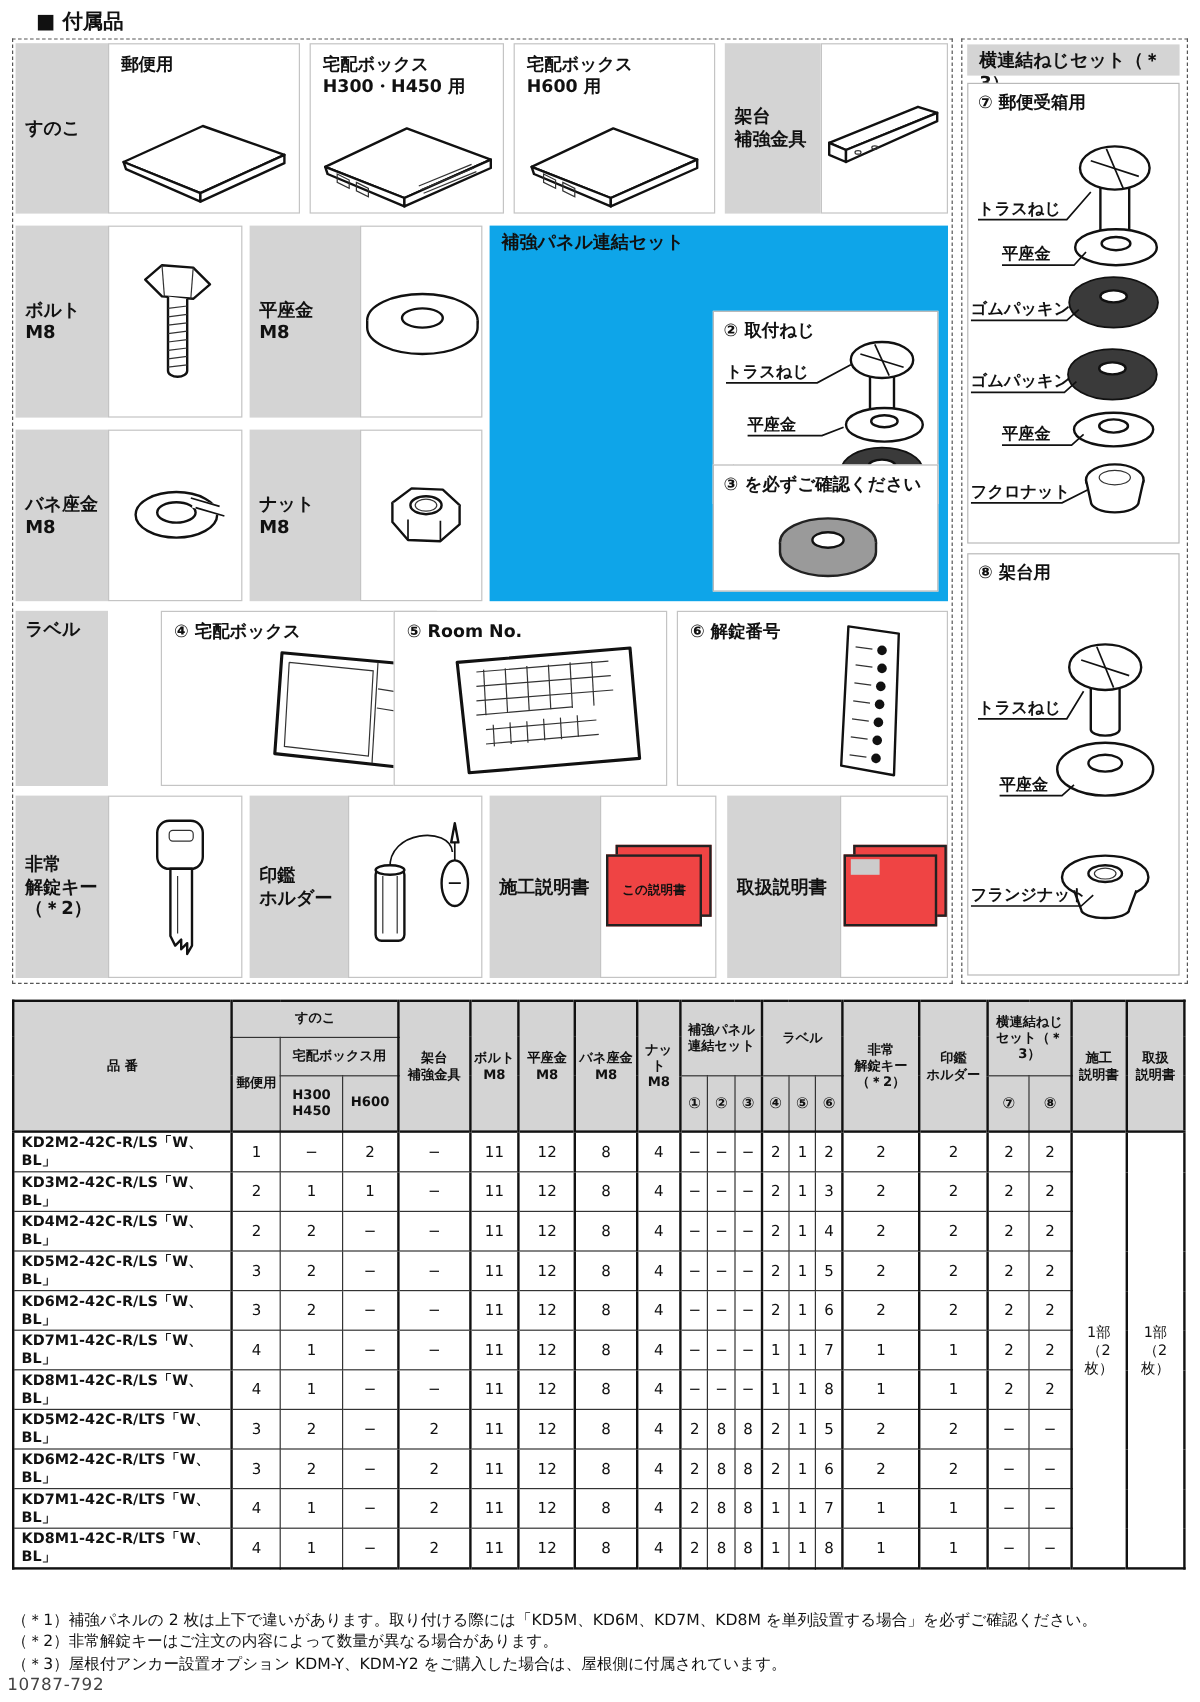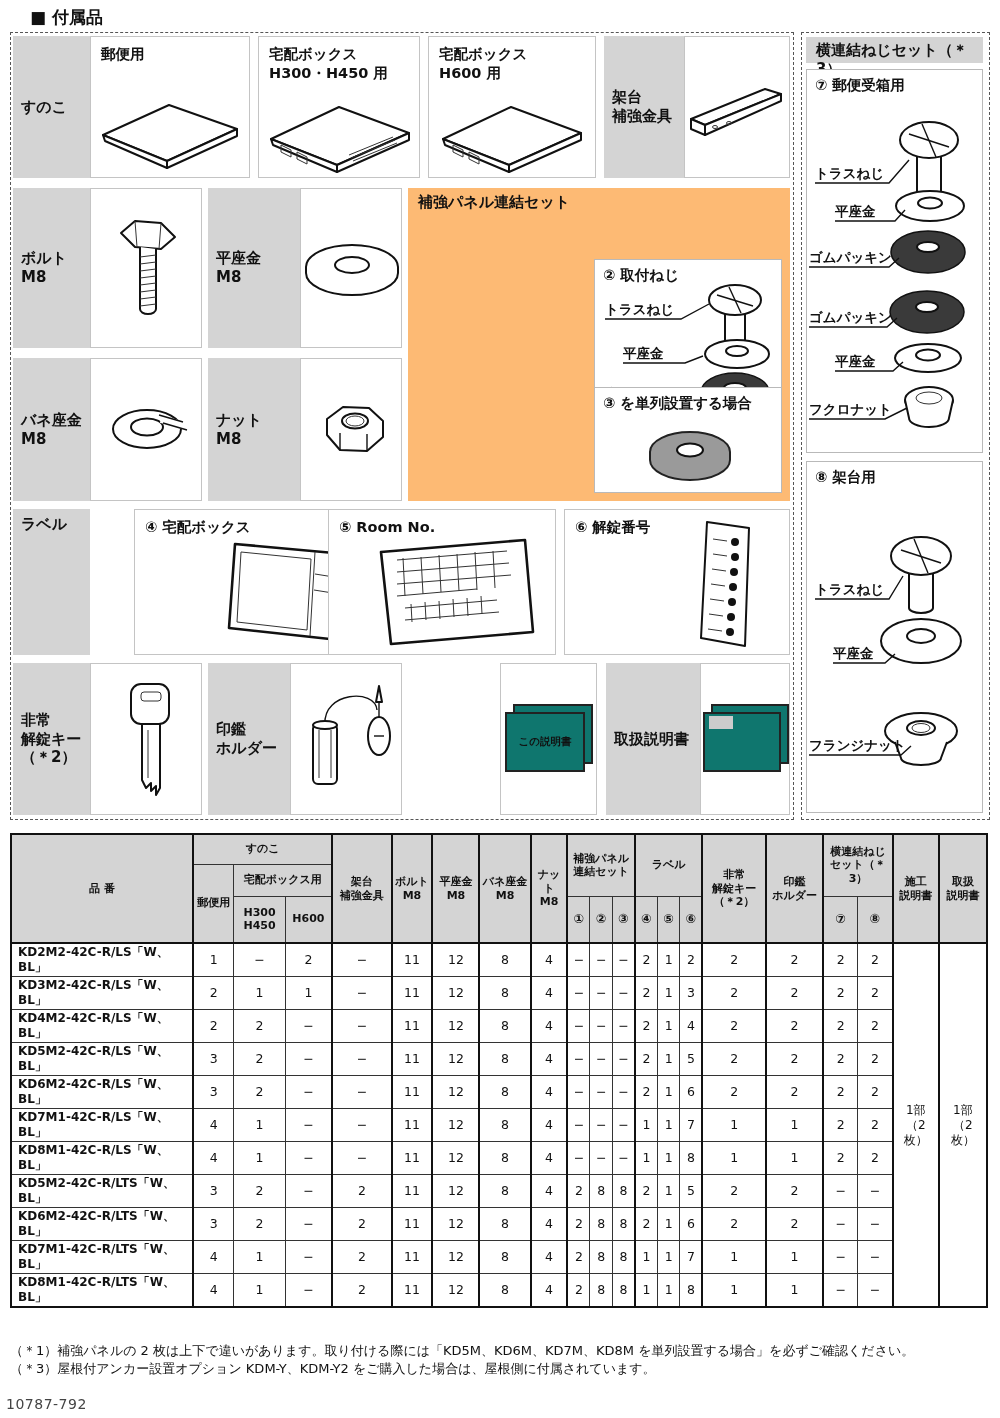--- a/index.html
+++ b/index.html
@@ -18,36 +18,36 @@
     position:absolute;background:#d4d4d4;display:flex;align-items:center;
     padding-left:8px;box-sizing:border-box;font-weight:bold;font-size:15px;
     white-space:pre-line;line-height:1.25;
   }
   .glabel.top{align-items:flex-start;padding-top:6px;}
   .wbox{position:absolute;background:#fff;border:1px solid #c4c4c4;box-sizing:border-box;}
   .wtitle{position:absolute;left:10px;top:8px;font-weight:bold;font-size:14.5px;
     white-space:pre-line;line-height:1.3;}
   .graybar{position:absolute;background:#d4d4d4;box-sizing:border-box;font-weight:bold;
     font-size:15px;padding:4px 0 0 10px;}
-  .setbg{position:absolute;background:#fdba74;}
+  .setbg{position:absolute;background:#0ea5e9;}
   .subbox{position:absolute;background:#fff;border:1px solid #b9b9b9;box-sizing:border-box;}
   .subtitle{position:absolute;left:8px;top:6px;font-weight:bold;font-size:14.5px;}
   
   .pt{fill:#fff;stroke:#111;stroke-width:2;stroke-linejoin:round;}
   .pt3{fill:#fff;stroke:#111;stroke-width:2.6;stroke-linejoin:round;}
   .dark{fill:#3a3a3a;stroke:#111;stroke-width:1.5;}
   .gray{fill:#9a9a9a;stroke:#222;stroke-width:2;}
   .ln{stroke:#111;stroke-width:1.4;fill:none;}
   .thin{stroke:#333;stroke-width:1;fill:none;}
   .cl{stroke:#111;stroke-width:1.4;fill:none;}
   .callout{font-size:13.5px;font-weight:bold;fill:#111;}
   .dots{stroke:#222;stroke-width:2.6;stroke-dasharray:2.5,10;fill:none;}
   
   .bookwrap{position:absolute;}
-  .bk{position:absolute;background:#0f766e;border:2px solid #222;box-sizing:border-box;}
+  .bk{position:absolute;background:#ef4444;border:2px solid #222;box-sizing:border-box;}
   .bk.front{display:flex;align-items:center;justify-content:center;font-size:10.5px;font-weight:bold;}
   .tab{position:absolute;width:24px;height:13px;background:#ccc;}
   
   #parts-table{position:absolute;left:10px;top:833px;border-collapse:collapse;
     border:2px solid #111;table-layout:fixed;width:978px;}
   #parts-table th,#parts-table td{
     border:1px solid #333;text-align:center;white-space:pre-line;
     font-size:11px;line-height:1.25;padding:1px 2px;box-sizing:border-box;
   }
   #parts-table thead th{background:#d4d4d4;font-weight:bold;}
@@ -165,21 +165,21 @@
           <ellipse class="pt" cx="138" cy="106" rx="11" ry="5"></ellipse>
           <text class="callout" x="8" y="32">トラスねじ</text>
           <polyline class="cl" points="8,37 84,37 112,22"></polyline>
           <text class="callout" x="26" y="76">平座金</text>
           <polyline class="cl" points="26,81 88,81 106,74"></polyline>
           <text class="callout" x="2" y="116">ゴムパッキン</text>
           <polyline class="cl" points="2,121 86,121 102,112"></polyline>
         </svg>
       </div>
       <div class="subbox" style="left:186px;top:199px;width:188px;height:106px;">
-        <span class="subtitle">③ を単列設置する場合</span>
+        <span class="subtitle">③ を必ずご確認ください</span>
         <svg class="abs" style="left:40px;top:32px;" width="110" height="70" viewBox="0 0 110 70">
           <ellipse class="gray" cx="55" cy="32" rx="40" ry="20"></ellipse>
           <path class="gray" d="M15,32 v8 a40,20 0 0 0 80,0 v-8"></path>
           <ellipse class="pt" cx="55" cy="30" rx="13" ry="6.5"></ellipse>
         </svg>
       </div>
     </div>
 
     <div class="glabel" style="left:2px;top:325px;width:77px;height:143px;">バネ座金
 M8</div>
@@ -280,20 +280,21 @@
         <polygon class="pt" points="79,24 85,24 82,8"></polygon>
         <line class="ln" x1="82" y1="24" x2="82" y2="40"></line>
         <ellipse class="pt" cx="82" cy="58" rx="11" ry="19"></ellipse>
         <line class="ln" x1="77" y1="58" x2="87" y2="58"></line>
         <rect class="pt" x="16" y="46" width="24" height="60" rx="5"></rect>
         <ellipse class="pt" cx="28" cy="47" rx="12" ry="4"></ellipse>
         <line class="thin" x1="22" y1="52" x2="22" y2="100"></line>
         <line class="thin" x1="34" y1="52" x2="34" y2="100"></line>
       </svg>
     </div>
+    <div class="glabel" style="left:397px;top:630px;width:92px;height:152px;">施工説明書</div>
     <div class="wbox" style="left:489px;top:630px;width:97px;height:152px;">
       <div class="bookwrap" style="left:4px;top:40px;width:90px;height:70px;">
         <div class="bk" style="left:8px;top:0;width:80px;height:60px;"></div>
         <div class="bk front" style="left:0;top:8px;width:80px;height:60px;">この説明書</div>
       </div>
     </div>
     <div class="glabel" style="left:595px;top:630px;width:94px;height:152px;">取扱説明書</div>
     <div class="wbox" style="left:689px;top:630px;width:90px;height:152px;">
       <div class="bookwrap" style="left:2px;top:40px;width:88px;height:70px;">
         <div class="bk" style="left:8px;top:0;width:78px;height:60px;"></div>
@@ -668,16 +669,17 @@
         <td class="gl">1</td>
         <td class="gl">1</td>
         <td class="gl">−</td>
         <td>−</td>
       </tr>
     </tbody>
 </table>
 
 <div class="abs" id="footnotes">
   <div class="fnote">（＊1）補強パネルの 2 枚は上下で違いがあります。取り付ける際には「KD5M、KD6M、KD7M、KD8M を単列設置する場合」を必ずご確認ください。</div>
+  <div class="fnote">（＊2）非常解錠キーはご注文の内容によって数量が異なる場合があります。</div>
   <div class="fnote">（＊3）屋根付アンカー設置オプション KDM-Y、KDM-Y2 をご購入した場合は、屋根側に付属されています。</div>
 </div>
 
 <div class="abs" id="doc-number">10787-792</div>
 
 </body></html>

